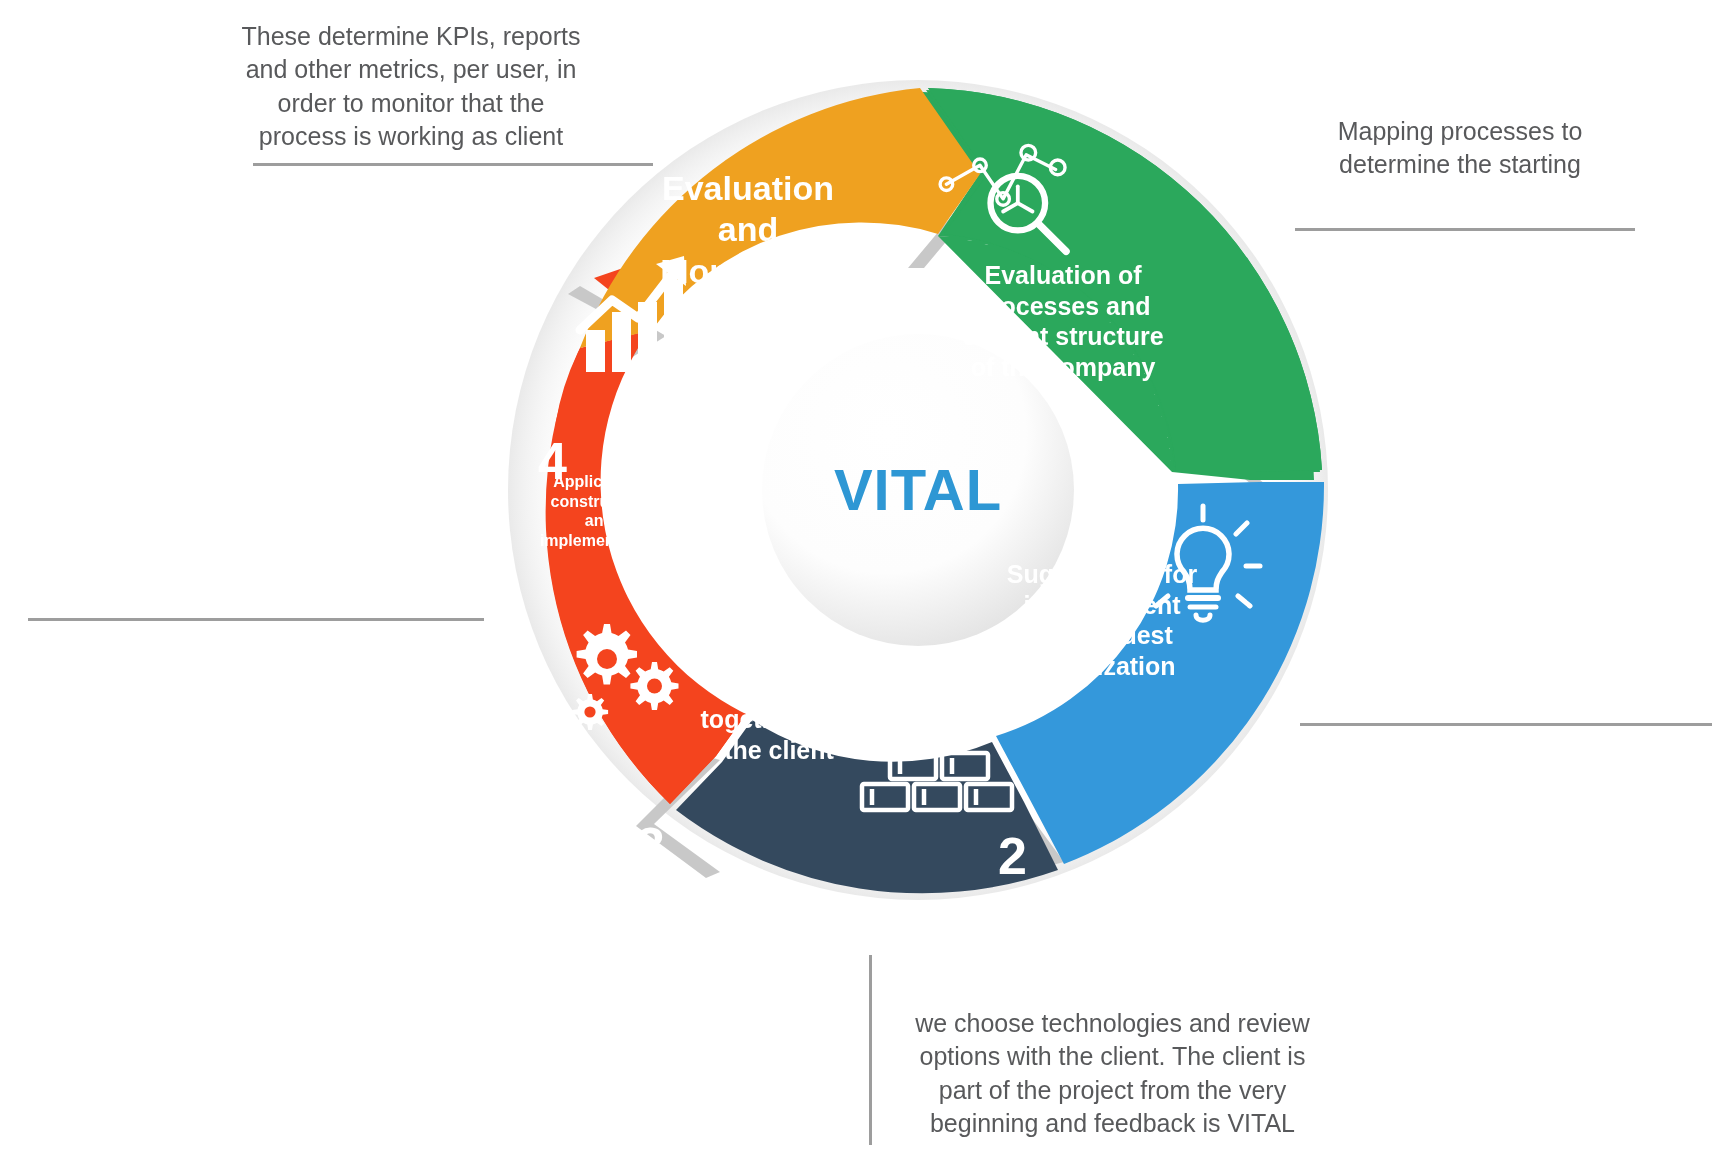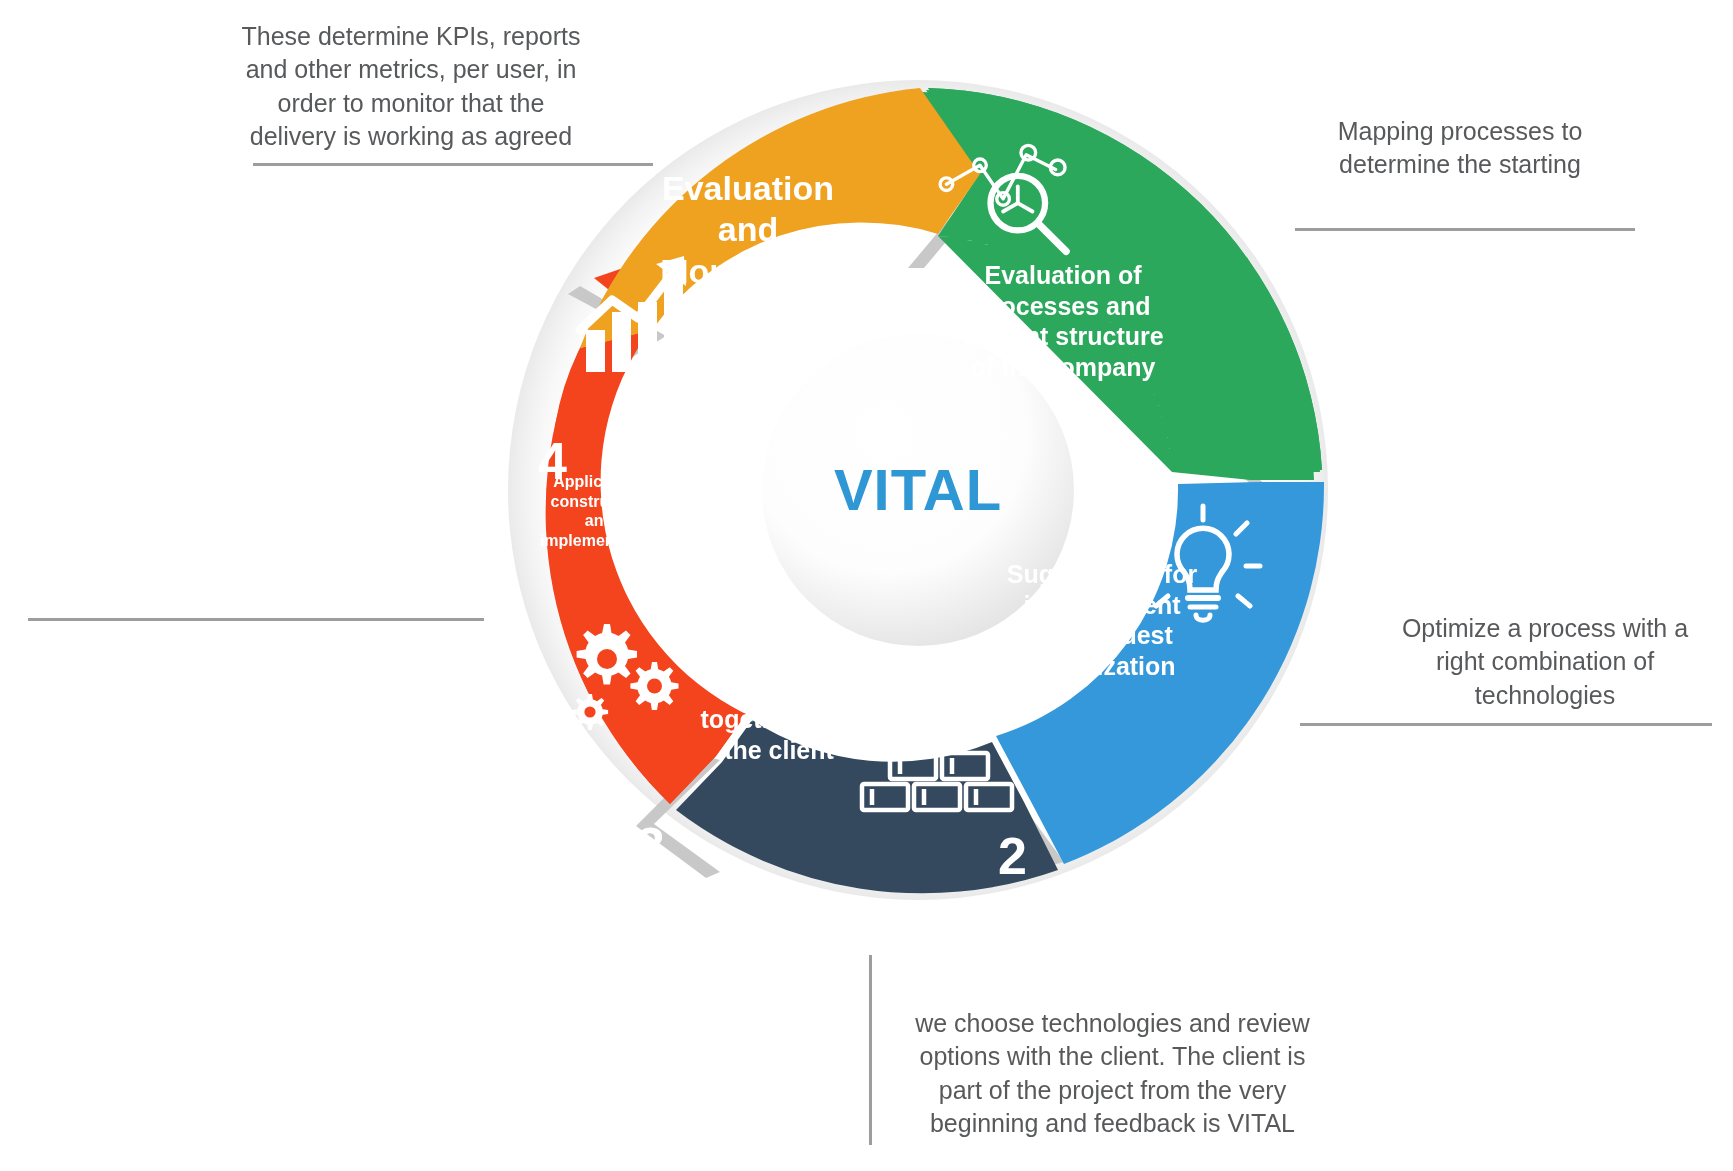--- a/index.html
+++ b/index.html
@@ -102,35 +102,30 @@
 </style>
 </head>
 <body>
 
 <div id="stage">
 
   <div class="anno" id="anno-tl" style="left:216px; top:20px; width:390px;">
     <div>These determine KPIs, reports</div>
     <div>and other metrics, per user, in</div>
     <div>order to monitor that the</div>
-    <div>delivery is working as agreed</div>
+    <div>process is working as client</div>
   </div>
   <div class="rule-h" style="left:253px; top:163px; width:400px;"></div>
 
   <div class="anno" id="anno-tr" style="left:1300px; top:115px; width:320px;">
     <div>Mapping processes to</div>
     <div>determine the starting</div>
   </div>
   <div class="rule-h" style="left:1295px; top:228px; width:340px;"></div>
 
-  <div class="anno" id="anno-r" style="left:1380px; top:612px; width:330px;">
-    <div>Optimize a process with a</div>
-    <div>right combination of</div>
-    <div>technologies</div>
-  </div>
   <div class="rule-h" style="left:1300px; top:723px; width:412px;"></div>
 
   <div class="rule-h" style="left:28px; top:618px; width:456px;"></div>
 
   <div class="anno" id="anno-b" style="left:880px; top:1007px; width:465px;">
     <div>we choose technologies and review</div>
     <div>options with the client. The client is</div>
     <div>part of the project from the very</div>
     <div>beginning and feedback is VITAL</div>
   </div>

